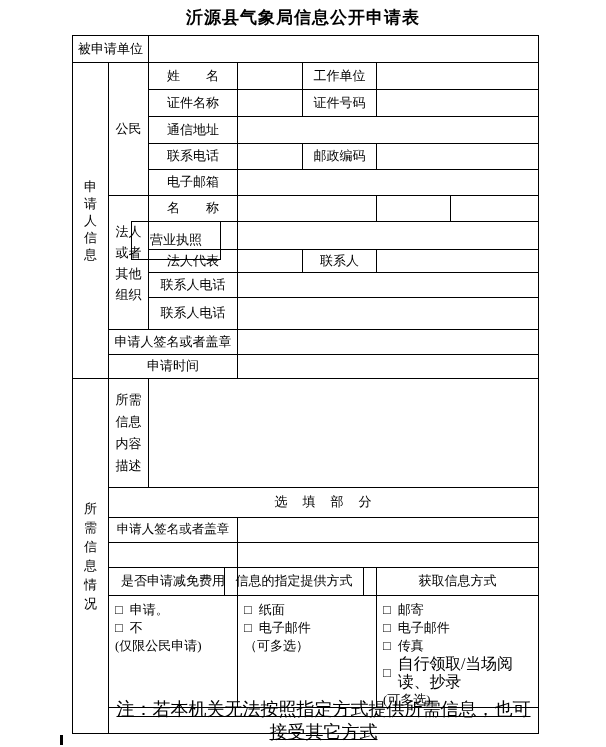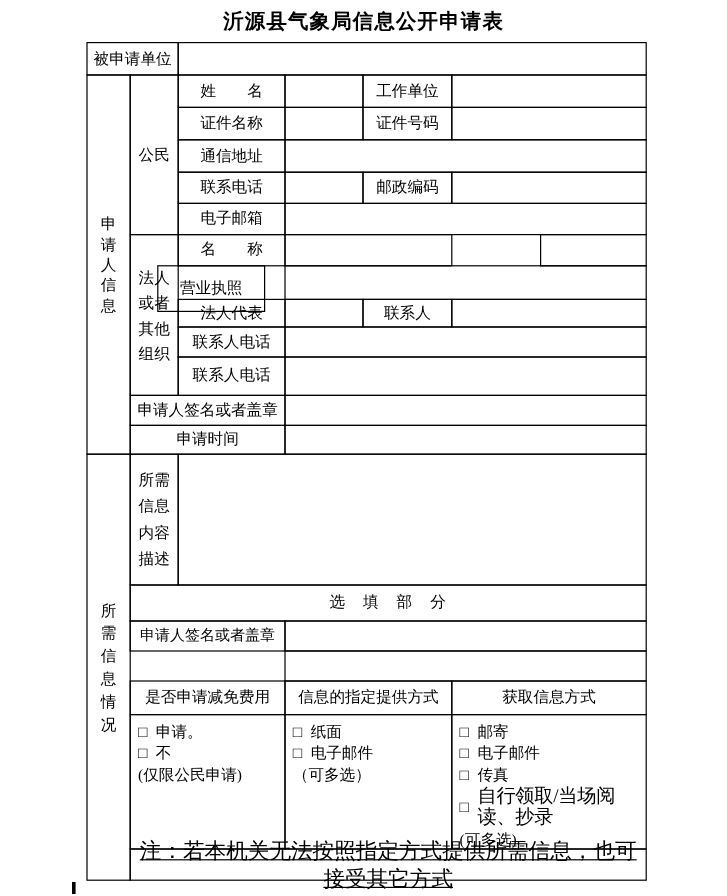--- a/index.html
+++ b/index.html
@@ -116,21 +116,21 @@
   <div class="cell" style="left:76px;top:343px;width:391px;height:110px"></div>
 
   <div class="cell bold" style="left:36px;top:452px;width:431px;height:31px">选　填　部　分</div>
 
   <div class="cell tight" style="left:36px;top:482px;width:130px;height:26px">申请人签名或者盖章</div>
   <div class="cell" style="left:165px;top:482px;width:302px;height:26px"></div>
 
   <div class="cell" style="left:165px;top:507px;width:302px;height:26px"></div>
 
   <div class="cell" style="left:36px;top:532px;width:130px;height:29px">是否申请减免费用</div>
-  <div class="cell" style="left:165px;top:532px;width:140px;height:29px">信息的指定提供方式</div>
+  <div class="cell" style="left:152px;top:532px;width:140px;height:29px">信息的指定提供方式</div>
   <div class="cell" style="left:304px;top:532px;width:163px;height:29px">获取信息方式</div>
 
   <div class="cell opt" style="left:36px;top:560px;width:130px;height:113px">
     <div class="optline">
       <span class="cb">□</span>
       <span>申请。</span>
     </div>
     <div class="optline">
       <span class="cb">□</span>
       <span>不</span>

